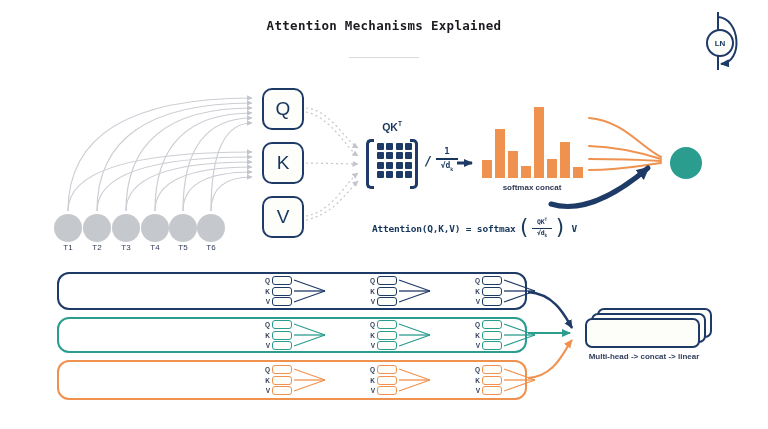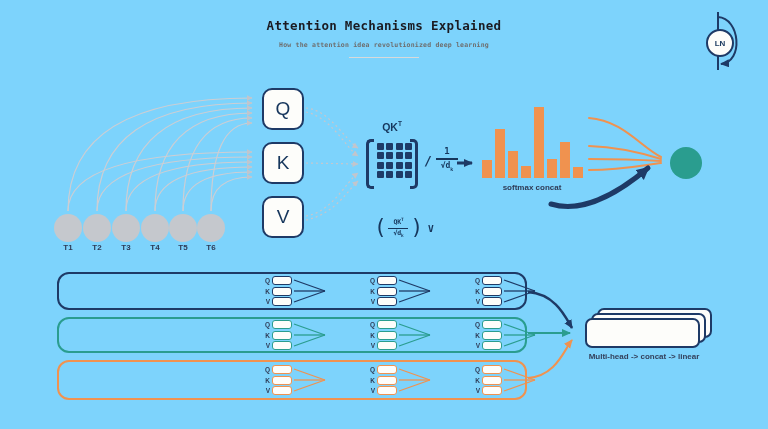--- a/index.html
+++ b/index.html
@@ -1,36 +1,36 @@
 <!DOCTYPE html>
 <html><head>
 <meta charset="utf-8">
 <style>
   html,body{margin:0;padding:0;}
   body{background:#e8e8e8;font-family:"Liberation Sans",sans-serif;}
-  .canvas{position:relative;width:768px;height:429px;background:#7dd3fc;overflow:hidden;
+  .canvas{position:relative;width:768px;height:429px;background:#ffffff;overflow:hidden;
           font-family:"Liberation Sans",sans-serif;}
   .abs{position:absolute;}
   .mono{font-family:"DejaVu Sans Mono",monospace;}
 
   
   .title{top:18px;left:0;right:0;text-align:center;font-size:12.5px;font-weight:700;
          color:#1b1b22;letter-spacing:.3px;}
   .subtitle{top:41px;left:0;right:0;text-align:center;font-size:6.5px;font-weight:700;
             color:#6e6e6e;letter-spacing:.2px;}
   .divider{top:57px;left:349px;width:70px;height:1px;background:#d9d9d9;}
 
   
   .ln-circle{left:706px;top:29px;width:24px;height:24px;border:2px solid #1e3a66;border-radius:50%;
              background:#fdfdfa;display:flex;align-items:center;justify-content:center;
              font-size:8px;font-weight:700;color:#16365c;z-index:3;}
 
   
   .token{width:28px;height:28px;border-radius:50%;background:#c5c8cd;top:214px;z-index:2;}
-  .token-label{top:243px;width:28px;text-align:center;font-size:8px;font-weight:700;color:#2e3a55;}
+  .token-label{top:243px;width:28px;text-align:center;font-size:8px;font-weight:400;color:#2e3a55;}
 
   
   .proj-box{left:262px;width:42px;height:42px;border:2.5px solid #1e3a66;border-radius:10px;
             background:#fdfdfa;display:flex;align-items:center;justify-content:center;
             font-size:19px;font-weight:500;color:#16365c;z-index:2;box-sizing:border-box;}
 
   
   .matrix-label{left:368px;top:120px;width:48px;text-align:center;font-size:10.5px;font-weight:600;color:#16365c;}
   .matrix-label sup{font-size:6.5px;}
   .bracket{top:139px;width:8px;height:50px;box-sizing:border-box;z-index:2;}
@@ -161,21 +161,20 @@
       <path d="M528,378 C556,376 564,350 572,340" stroke="#f0924f" stroke-width="2" marker-end="url(#ar-orange)"></path>
     </g>
 
     <g>
       <line x1="718" y1="12" x2="718" y2="70" stroke="#1e3a66" stroke-width="2"></line>
       <path d="M718,17 C740,18 744,62 721,64" stroke="#1e3a66" stroke-width="2" fill="none" marker-end="url(#ar-navy)"></path>
     </g>
   </svg>
 
   <div class="abs mono title">Attention Mechanisms Explained</div>
-  <div class="abs mono subtitle">How the attention idea revolutionized deep learning</div>
   <div class="abs divider"></div>
 
   <div class="abs ln-circle">
     <span>LN</span>
   </div>
 
   <div class="abs token" style="left:54px"></div>
   <div class="abs token" style="left:83px"></div>
   <div class="abs token" style="left:112px"></div>
   <div class="abs token" style="left:141px"></div>
@@ -230,20 +229,21 @@
       <div class="sbar" style="height: 71px;"></div>
       <div class="sbar" style="height: 19px;"></div>
       <div class="sbar" style="height: 36px;"></div>
       <div class="sbar" style="height: 11px;"></div>
     </div>
   <div class="abs softmax-caption">softmax concat</div>
 
   <div class="abs context-circle"></div>
 
   <div class="abs mono formula">
+    <span>Attention(Q,K,V) = softmax</span>
     <span class="paren">(</span>
     <span class="f-frac">
       <span class="fn"><span>QK</span><sup>T</sup></span>
       <span class="fb"></span>
       <span class="fd"><span>√d</span><sub>k</sub></span>
     </span>
     <span class="paren">)</span>
     <span class="rhs">V</span>
   </div>
 

